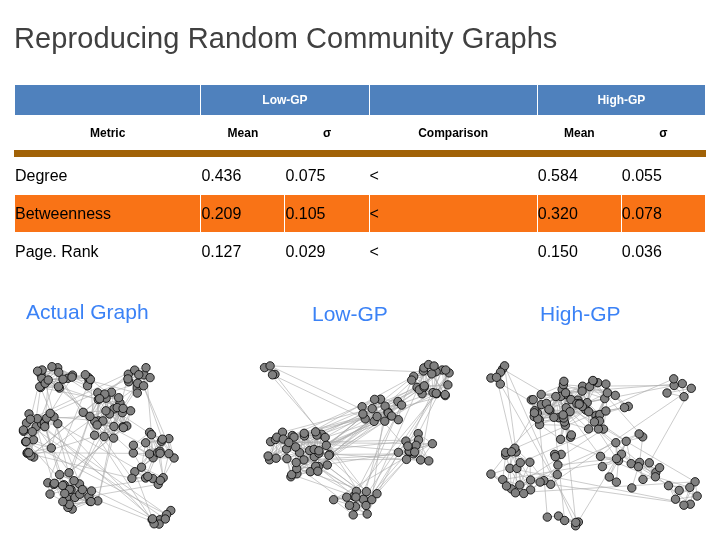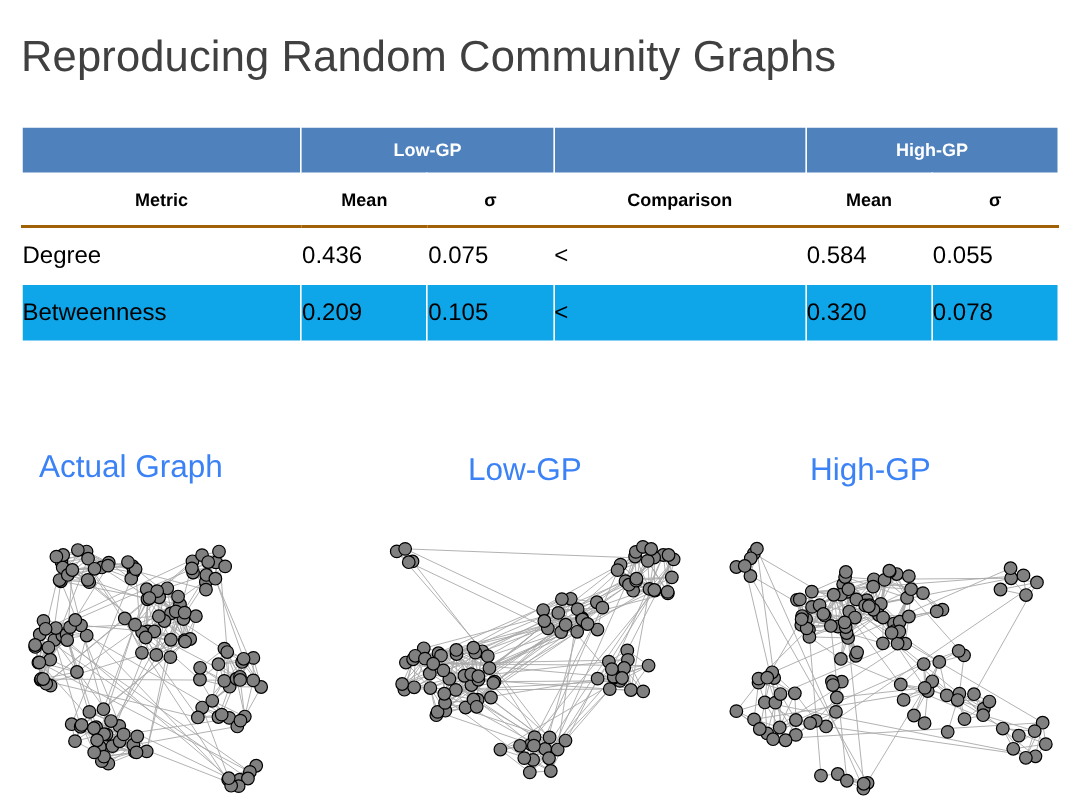--- a/index.html
+++ b/index.html
@@ -50,31 +50,31 @@
     background: #4F81BD;
   }
   .subhdr td {
     background: #ffffff;
     color: #000000;
     font-size: 12px;
     font-weight: bold;
     text-align: center;
     height: 34px;
     vertical-align: middle;
-    border-bottom: 2px solid #a16207;
+    border-bottom: 7px solid #a16207;
   }
   .data-row td {
     font-size: 16px;
     text-align: left;
     height: 37px;
     vertical-align: middle;
     color: #000000;
   }
   .data-row.alt td {
-    background: #0ea5e9;
+    background: #f97316;
   }
   .data-row.plain td {
     background: #ffffff;
   }
   .col-metric { width: 122px; }
   .col-mean1 { width: 110px; }
   .col-sd1 { width: 115px; }
   .col-comp { width: 110px; }
   .col-mean2 { width: 110px; }
   .col-sd2 { width: 125px; }
@@ -127,20 +127,28 @@
       <td>0.584</td>
       <td>0.055</td>
     </tr>
     <tr class="data-row alt">
       <td>Betweenness</td>
       <td>0.209</td>
       <td>0.105</td>
       <td>&lt;</td>
       <td>0.320</td>
       <td>0.078</td>
+    </tr>
+    <tr class="data-row plain">
+      <td>Page. Rank</td>
+      <td>0.127</td>
+      <td>0.029</td>
+      <td>&lt;</td>
+      <td>0.150</td>
+      <td>0.036</td>
     </tr>
   </tbody>
 </table>
 
 <div class="graph-label" id="label-actual">Actual Graph</div>
 <div class="graph-label" id="label-low">Low-GP</div>
 <div class="graph-label" id="label-high">High-GP</div>
 
 <div class="graph-canvas" id="graph-actual">
   <svg width="226" height="196" viewBox="0 0 226 196">

